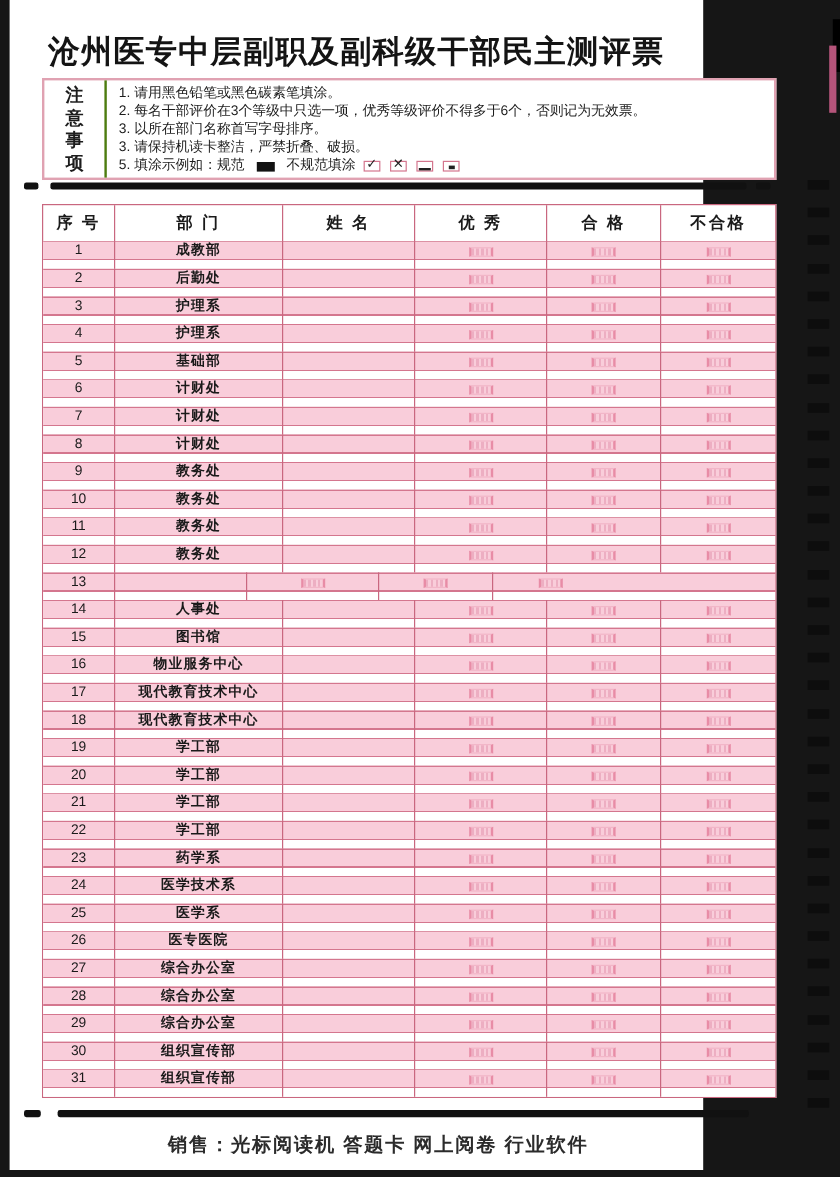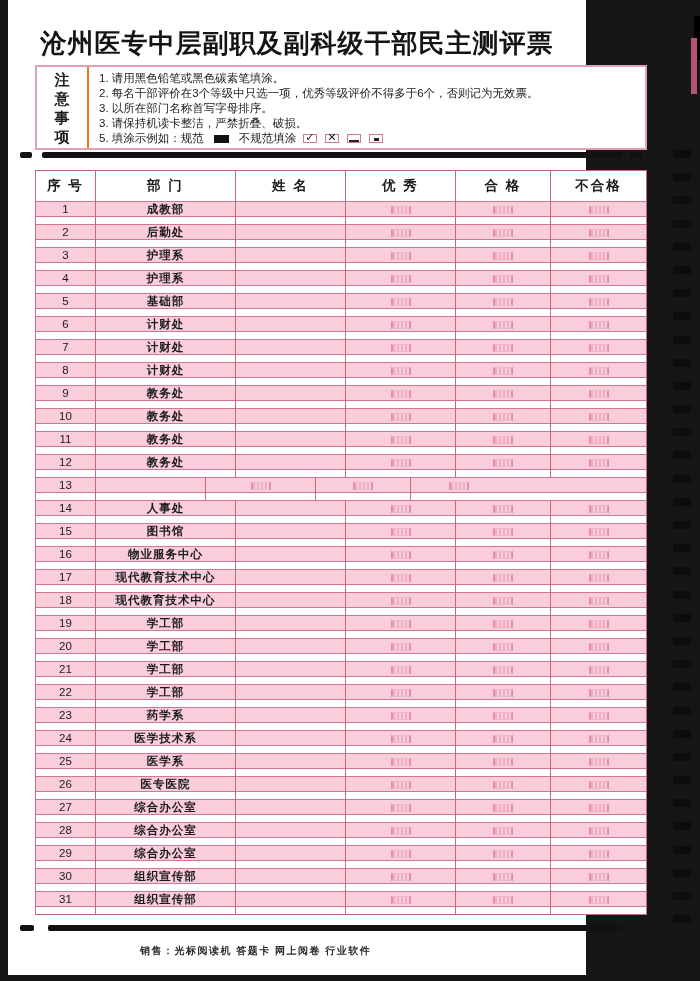--- a/index.html
+++ b/index.html
@@ -17,21 +17,21 @@
     position:absolute;left:0;top:26px;width:100%;
     text-align:center;font-size:26px;font-weight:bold;color:#141414;
     letter-spacing:1px;white-space:nowrap;
   }
   
   .notice{
     position:absolute;left:27px;top:65px;width:612px;height:85px;
     border:2px solid #e0a2b2;box-sizing:border-box;display:flex;background:#fff;
   }
   .notice-label-cell{
-    width:52px;border-right:2px solid #f97316;box-sizing:border-box;
+    width:52px;border-right:2px solid #4d7c0f;box-sizing:border-box;
     display:flex;align-items:center;justify-content:center;
   }
   .notice-label{
     width:17px;word-break:break-all;line-height:19px;font-size:15px;
     font-weight:bold;color:#1c1c1c;text-align:center;
   }
   .notice-body{
     flex:1;padding:4px 8px 2px 10px;font-size:11.5px;line-height:15px;color:#1c1c1c;
   }
   .notice-line{white-space:nowrap;}
@@ -83,21 +83,21 @@
   }
   
   .timing-col{
     position:absolute;left:665px;top:150px;width:20px;
     display:flex;flex-direction:column;row-gap:15.2px;
   }
   .tmark{width:18px;height:8px;background:#0d0d0d;}
   
   .sales{
     position:absolute;left:132px;top:944px;
-    font-size:10px;color:#2b2b2b;letter-spacing:1.5px;white-space:nowrap;font-weight:bold;
+    font-size:16px;color:#2b2b2b;letter-spacing:1.5px;white-space:nowrap;font-weight:bold;
   }
   
   .edge-notch{position:absolute;left:694px;top:16px;width:6px;height:44px;background:#000;}
   .edge-pink{position:absolute;left:691px;top:38px;width:6px;height:56px;background:#b5547a;}
 </style>
 </head>
 <body>
 
 <div class="card">
 

